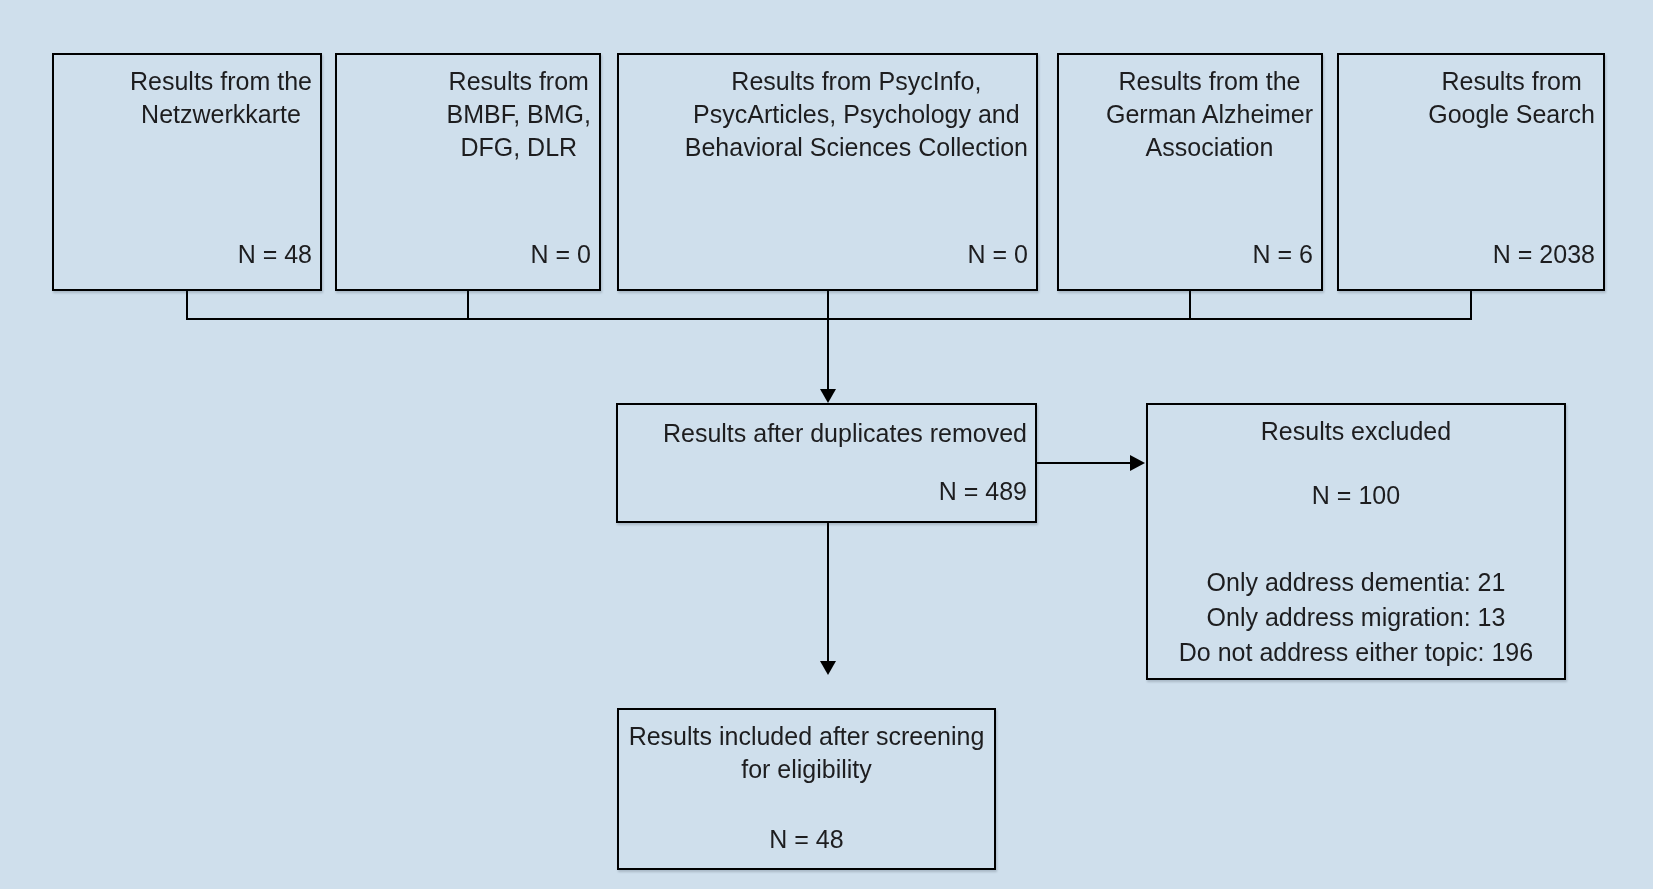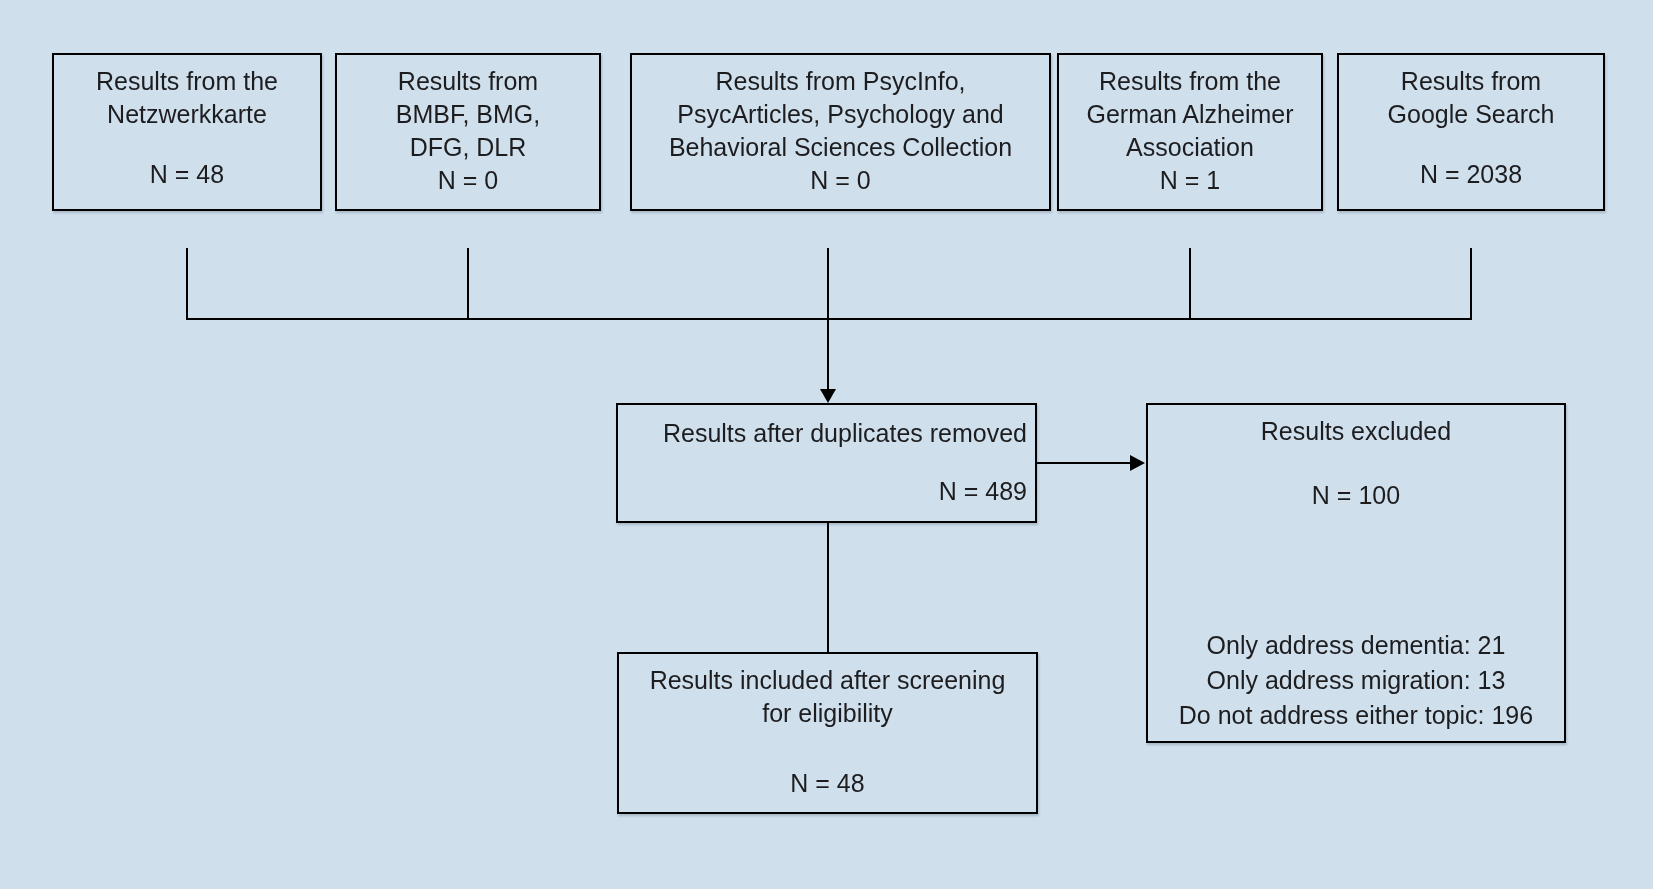--- a/index.html
+++ b/index.html
@@ -34,41 +34,41 @@
     justify-content: space-between;
     text-align: center;
     font-size: 25px;
     line-height: 1.32;
     padding: 10px 8px 18px 8px;
     box-shadow: 1px 2px 2px rgba(40, 55, 70, 0.22);
   }
   .label, .nvalue, .reasons {
     white-space: pre-line;
   }
-  .top-box { top: 53px; height: 158px; }
+  .top-box { top: 53px; height: 238px; align-items: flex-end; }
   #box-netzwerkkarte { left: 52px;  width: 270px; }
   #box-funders       { left: 335px; width: 266px; }
-  #box-databases     { left: 630px; width: 421px; }
+  #box-databases     { left: 617px; width: 421px; }
   #box-alzheimer     { left: 1057px; width: 266px; }
   #box-google        { left: 1337px; width: 268px; }
 
   #box-duplicates {
     left: 616px; top: 403px; width: 421px; height: 120px;
     padding: 12px 8px 13px 8px;
     align-items: flex-end;
   }
   #box-excluded {
-    left: 1146px; top: 403px; width: 420px; height: 340px;
+    left: 1146px; top: 403px; width: 420px; height: 277px;
     justify-content: flex-start;
     padding: 10px 6px 8px 6px;
   }
   #box-excluded .nvalue { margin-top: 31px; }
   #box-excluded .reasons { margin-top: auto; line-height: 1.4; }
   #box-included {
-    left: 617px; top: 652px; width: 421px; height: 162px;
+    left: 617px; top: 708px; width: 379px; height: 162px;
     padding: 10px 8px 12px 8px;
   }
 </style>
 </head>
 <body>
 
 <div class="canvas">
 
   <svg class="connector-layer" width="1653" height="889" viewBox="0 0 1653 889" shape-rendering="crispEdges">
 
@@ -106,21 +106,21 @@
     <div class="label">Results from PsycInfo,
 PsycArticles, Psychology and
 Behavioral Sciences Collection</div>
     <div class="nvalue">N = 0</div>
   </div>
 
   <div class="box top-box" id="box-alzheimer">
     <div class="label">Results from the
 German Alzheimer
 Association</div>
-    <div class="nvalue">N = 1</div>
+    <div class="nvalue">N = 6</div>
   </div>
 
   <div class="box top-box" id="box-google">
     <div class="label">Results from
 Google Search</div>
     <div class="nvalue">N = 2038</div>
   </div>
 
   <div class="box" id="box-duplicates">
     <div class="label">Results after duplicates removed</div>

